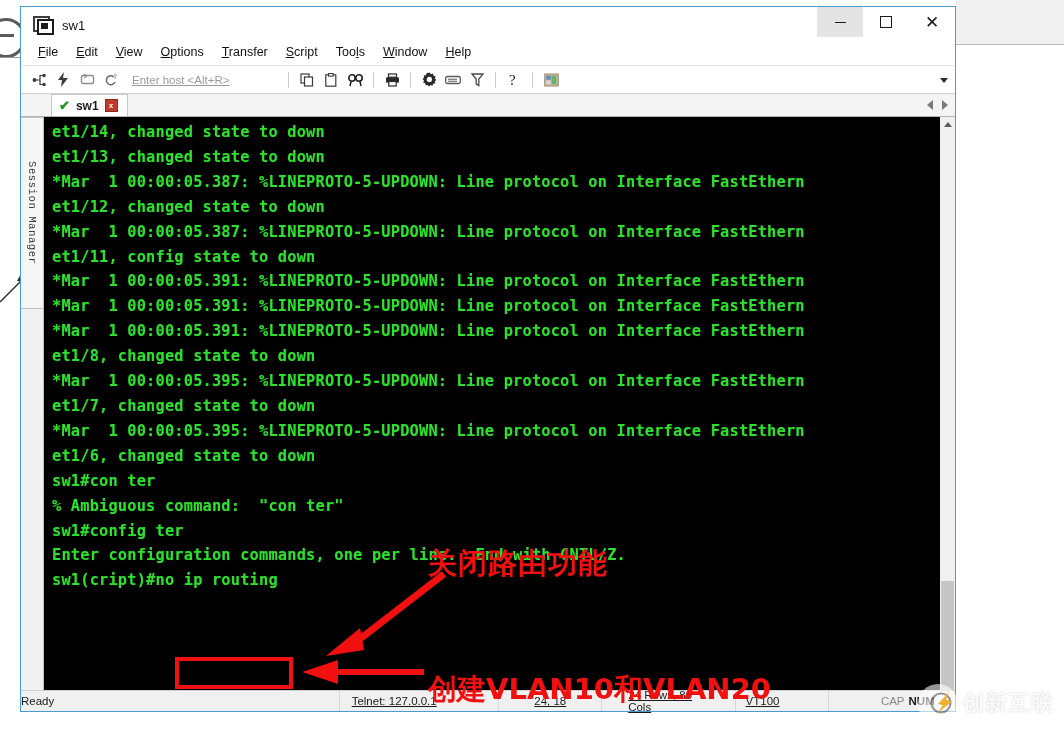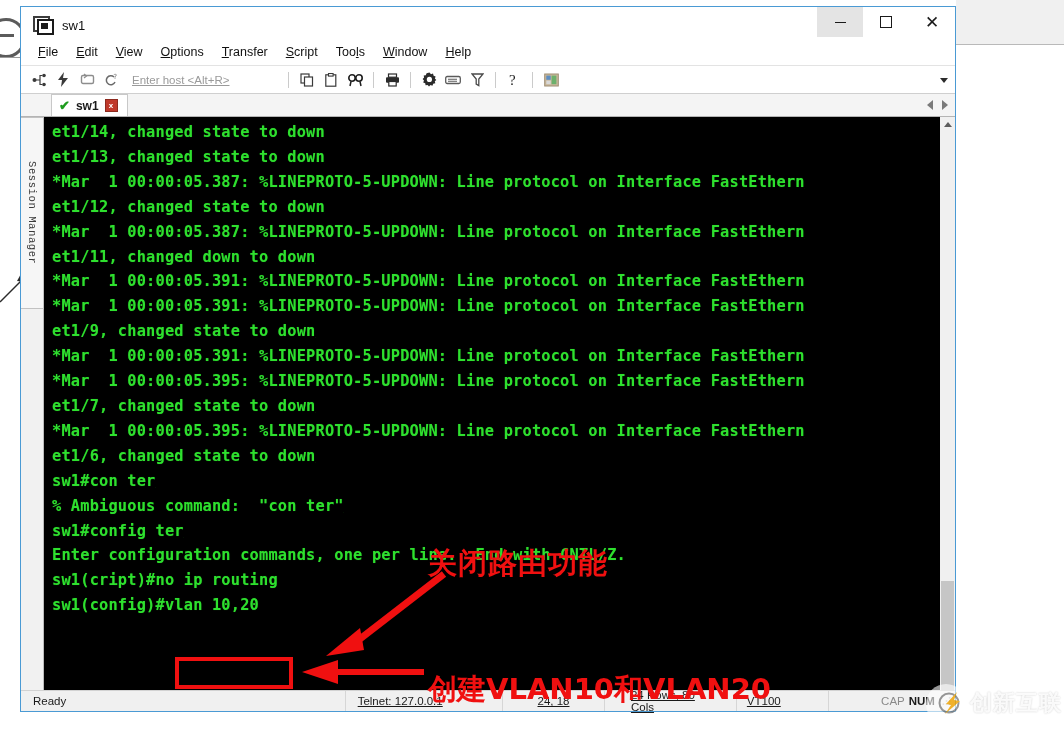--- a/index.html
+++ b/index.html
@@ -157,21 +157,21 @@
   }
   .tscroll .sb-thumb{
     position:absolute;left:1px;right:1px;top:464px;height:110px;background:#c6c6c6;
   }
   
   .statusbar{
     height:20px;min-height:20px;display:flex;align-items:center;
     background:#f0f0f0;border-top:1px solid #d2d2d2;
     font-size:11.5px;color:#1a1a1a;
   }
-  .st-ready{padding-left:12px;width:395px;}
+  .st-ready{padding-left:0;width:395px;}
   .st-cell{padding:0 26px;height:100%;display:flex;align-items:center;border-left:1px solid #d6d6d6;text-decoration:underline;}
   .st-telnet{width:150px;justify-content:flex-start;padding-left:12px;}
   .st-pos{width:62px;justify-content:center;}
   .st-rows{width:100px;justify-content:center;}
   .st-term{width:70px;padding-left:10px;}
   .st-blank{flex:1;}
   .st-cap{color:#8a8a8a;padding-right:4px;}
   .st-num{font-weight:bold;padding-right:6px;}
   .st-grip{width:14px;height:14px;margin-right:3px;position:relative;opacity:.55;}
   
@@ -182,21 +182,21 @@
   }
   #anno-routing{left:428px;top:544px;font-size:29px;letter-spacing:1px;}
   #anno-vlan{left:428px;top:670px;font-size:29px;letter-spacing:0px;}
   .anno-box{
     position:absolute;border:4px solid #f01010;box-sizing:border-box;
   }
   #box-vlan{left:175px;top:657px;width:118px;height:32px;}
   svg.anno-arrow{position:absolute;overflow:visible;}
   
   #watermark{
-    position:absolute;right:0;bottom:6px;width:142px;height:52px;
+    position:absolute;right:8px;bottom:6px;width:142px;height:52px;
     opacity:.82;pointer-events:none;text-align:right;
   }
   #wm-circle{
     position:absolute;left:4px;top:4px;width:40px;height:40px;border-radius:50%;
     background:rgba(255,255,255,.72);
   }
   #wm-bolt{
     position:absolute;left:16px;top:10px;width:26px;height:26px;
   }
   #wm-text{
@@ -369,35 +369,34 @@
       </div>
     </div>
 
     <div class="term-wrap">
       <div class="terminal" id="terminal">
           <div class="tline">et1/14, changed state to down</div>
           <div class="tline">et1/13, changed state to down</div>
           <div class="tline">*Mar  1 00:00:05.387: %LINEPROTO-5-UPDOWN: Line protocol on Interface FastEthern</div>
           <div class="tline">et1/12, changed state to down</div>
           <div class="tline">*Mar  1 00:00:05.387: %LINEPROTO-5-UPDOWN: Line protocol on Interface FastEthern</div>
-          <div class="tline">et1/11, changed down to down</div>
+          <div class="tline">et1/11, config state to down</div>
           <div class="tline">*Mar  1 00:00:05.391: %LINEPROTO-5-UPDOWN: Line protocol on Interface FastEthern</div>
           <div class="tline">*Mar  1 00:00:05.391: %LINEPROTO-5-UPDOWN: Line protocol on Interface FastEthern</div>
-          <div class="tline">et1/9, changed state to down</div>
           <div class="tline">*Mar  1 00:00:05.391: %LINEPROTO-5-UPDOWN: Line protocol on Interface FastEthern</div>
+          <div class="tline">et1/8, changed state to down</div>
           <div class="tline">*Mar  1 00:00:05.395: %LINEPROTO-5-UPDOWN: Line protocol on Interface FastEthern</div>
           <div class="tline">et1/7, changed state to down</div>
           <div class="tline">*Mar  1 00:00:05.395: %LINEPROTO-5-UPDOWN: Line protocol on Interface FastEthern</div>
           <div class="tline">et1/6, changed state to down</div>
           <div class="tline">sw1#con ter</div>
           <div class="tline">% Ambiguous command:  "con ter"</div>
           <div class="tline">sw1#config ter</div>
           <div class="tline">Enter configuration commands, one per line.  End with CNTL/Z.</div>
           <div class="tline">sw1(cript)#no ip routing</div>
-          <div class="tline">sw1(config)#vlan 10,20</div>
         </div>
       <div class="tscroll">
         <div class="sb-up">
           <span class="chev"></span>
         </div>
         <div class="sb-thumb"></div>
       </div>
     </div>
   </div>
 

